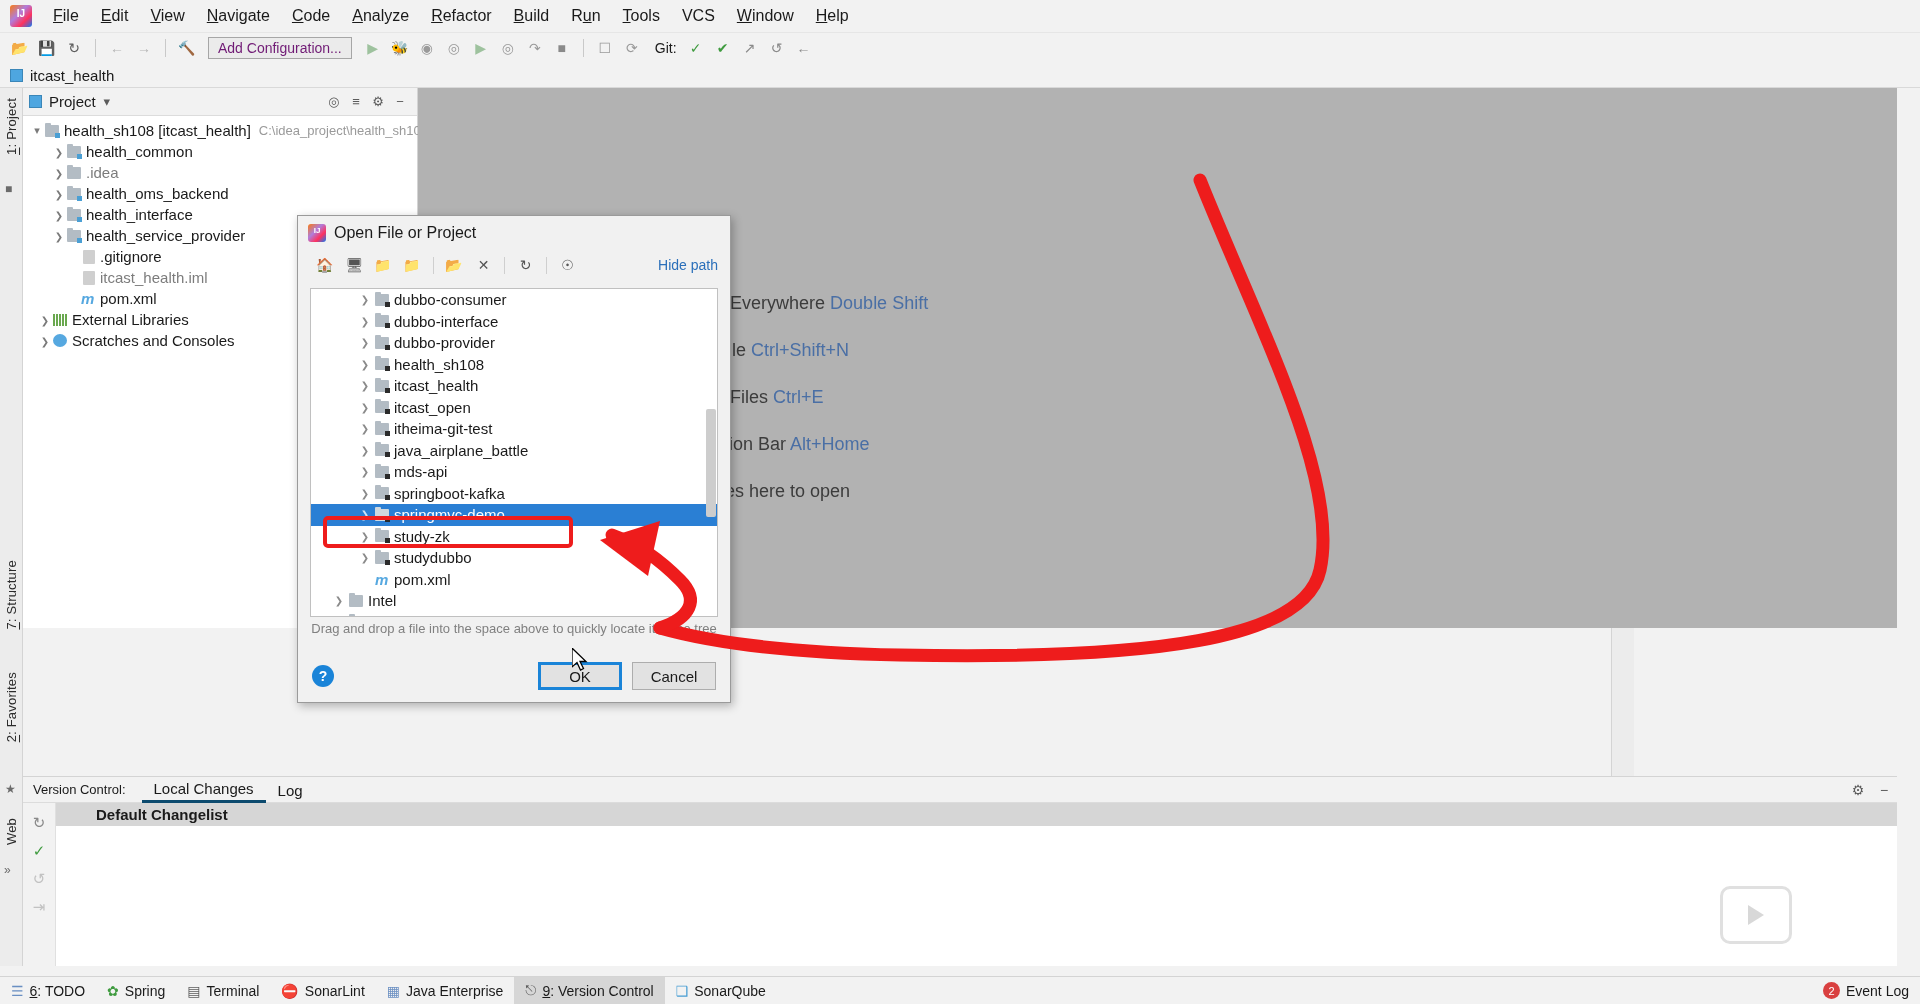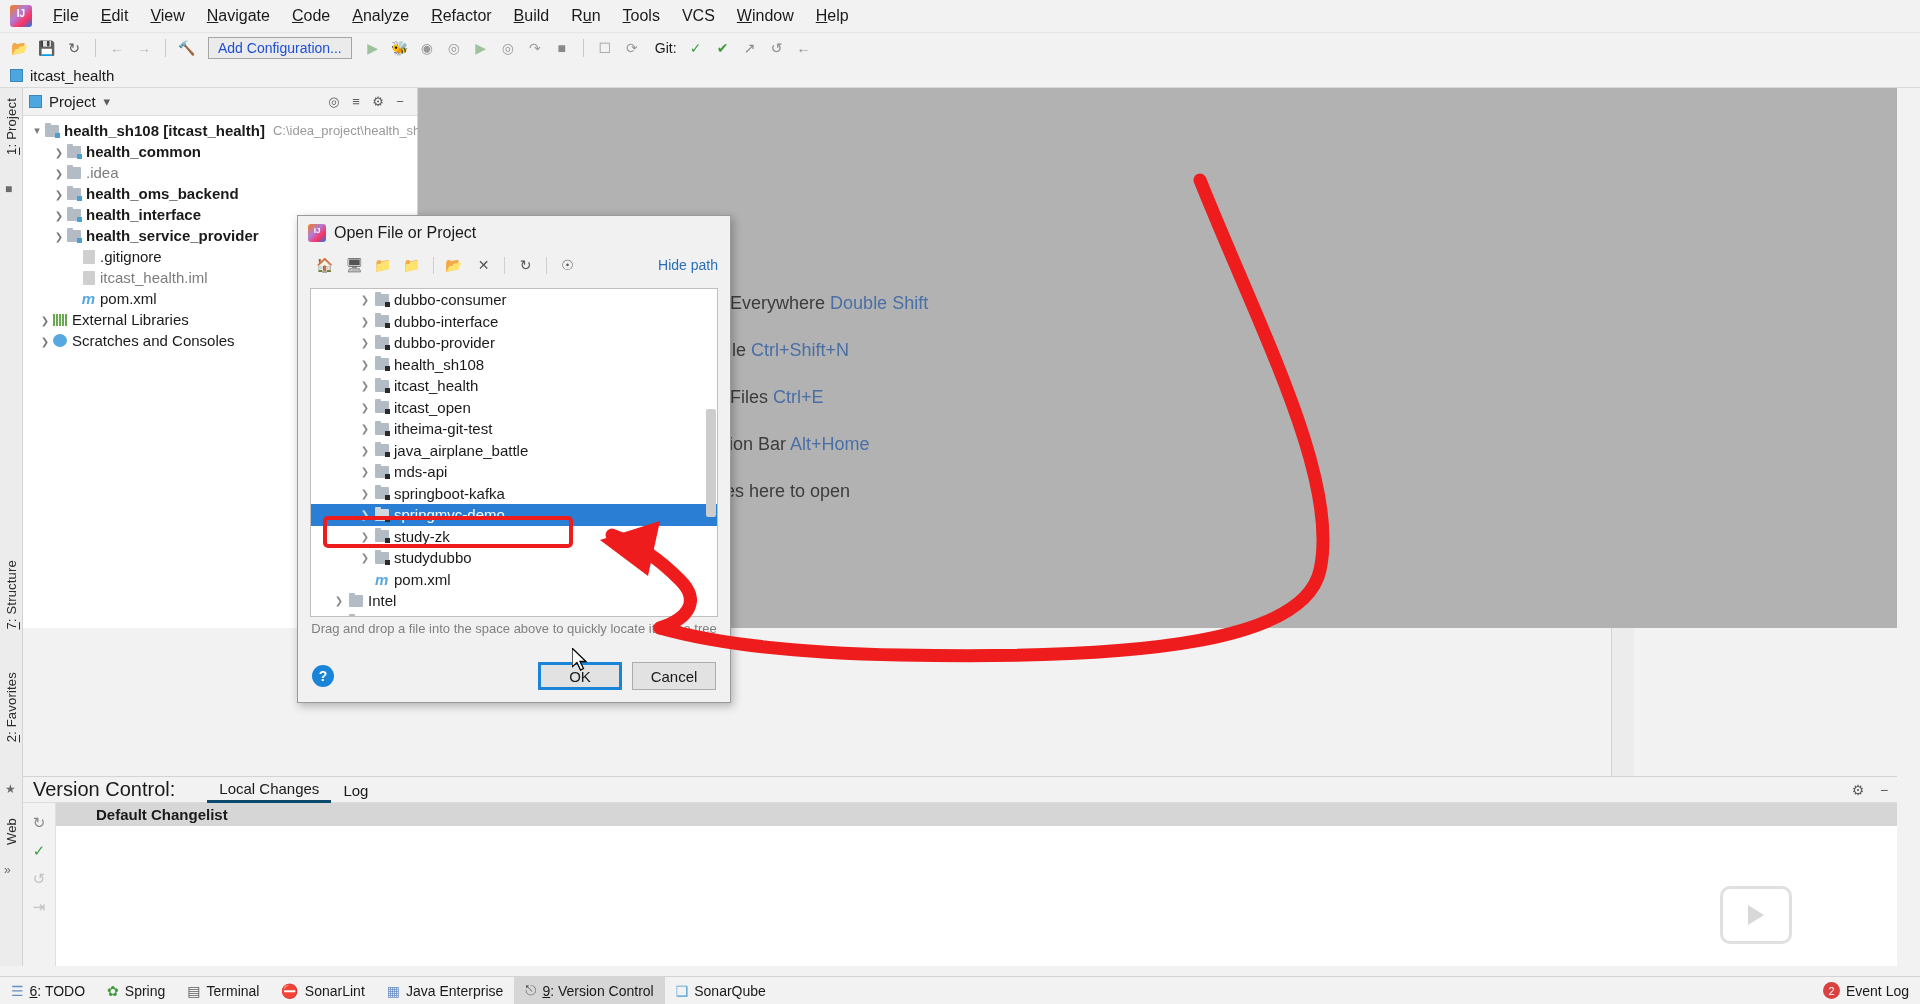--- a/index.html
+++ b/index.html
@@ -39,21 +39,21 @@
     padding-left: 8px;
   }
   .tb-icon {
     width: 24px; height: 22px; display: flex; align-items: center;
     justify-content: center; font-size: 14px; color: #5c5c5c;
   }
   .tb-sep { width: 1px; height: 18px; background: #c9c9c9; margin: 0 6px; }
   .add-config {
     height: 22px; border: 1px solid #a6a6a6; background: #ebebeb;
     font-size: 14px; padding: 0 9px; display: flex; align-items: center;
-    color: #1d4ed8; margin: 8px 6px;
+    color: #701a75; margin: 8px 6px;
   }
   .git-label { font-size: 14px; color: #1a1a1a; margin-left: 8px; margin-right: 4px; }
 
   
   .navbar {
     position: absolute; left: 0; top: 63px; width: 1920px; height: 25px;
     background: #f2f2f2; display: flex; align-items: center; padding-left: 10px;
     border-bottom: 1px solid #d9d9d9;
   }
   .nav-sq { width: 13px; height: 13px; background: #4ea6e0; border: 1px solid #3a86b8;
@@ -74,21 +74,21 @@
 
   
   .right-strip {
     position: absolute; right: 0; top: 88px; width: 23px; height: 878px;
     background: #ececec; border-left: 1px solid #d4d4d4;
   }
 
   
   .project-panel {
     position: absolute; left: 23px; top: 88px; width: 395px; height: 540px;
-    background: #ffffff; border-right: 1px solid #d4d4d4; text-align: right;
+    background: #ffffff; border-right: 1px solid #d4d4d4;
   }
   .pp-header {
     height: 28px; background: #f2f2f2; display: flex; align-items: center;
     padding: 0 6px; border-bottom: 1px solid #dcdcdc;
   }
   .pp-title { font-size: 15px; color: #1a1a1a; margin-left: 7px; }
   .pp-header .spacer { flex: 1; }
   .pp-hicon { width: 22px; height: 20px; display: flex; align-items: center;
               justify-content: center; color: #5c5c5c; font-size: 13px; }
   .tree { padding-top: 4px; font-size: 15px; color: #1a1a1a; }
@@ -103,21 +103,21 @@
   .folder:before {
     content: ""; position: absolute; left: 0; top: -2px; width: 6px; height: 3px;
     background: #b3bcc4; border-radius: 1px 1px 0 0;
   }
   .folder.mod:after {
     content: ""; position: absolute; right: -1px; bottom: -1px; width: 5px; height: 5px;
     background: #4a9fd4;
   }
   .folder.dark:after { background: #2b2b2b; }
   .folder.plain:after { display: none; }
-  .tname { font-weight: bold; }
+  .tname { font-weight: normal; }
   .tname.plain { font-weight: normal; }
   .tpath { color: #9a9a9a; font-size: 13px; margin-left: 8px; font-weight: normal; }
   .file-ico { width: 12px; height: 14px; flex: none; margin-right: 5px;
               background: #cfcfcf; border-radius: 1px; }
   .m-ico { width: 14px; margin-right: 5px; color: #56a8e0; font-size: 15px;
            font-style: italic; font-weight: bold; flex: none; }
   .lib-ico { width: 14px; height: 12px; margin-right: 5px; flex: none;
              background: repeating-linear-gradient(90deg,#6aa84f 0 2px,#fff 2px 3px); }
   .sc-ico { width: 14px; height: 13px; margin-right: 5px; flex: none;
             border-radius: 50%; background: #56a8e0; }
@@ -133,21 +133,21 @@
 
   
   .vc-panel {
     position: absolute; left: 23px; top: 776px; width: 1874px; height: 190px;
     background: #ffffff;
   }
   .vc-header {
     height: 27px; background: #f2f2f2; display: flex; align-items: center;
     padding-left: 10px; border-top: 1px solid #d4d4d4; border-bottom: 1px solid #dcdcdc;
   }
-  .vc-header .lbl { font-size: 20px; color: #1a1a1a; margin-right: 32px; }
+  .vc-header .lbl { font-size: 13px; color: #1a1a1a; margin-right: 16px; }
   .vc-tab { font-size: 15px; color: #1a1a1a; padding: 4px 12px 3px; }
   .vc-tab.active { border-bottom: 4px solid #0c4a6e; }
   .vc-header .spacer { flex: 1; }
   .vc-hicon { width: 26px; height: 22px; display: flex; align-items: center;
               justify-content: center; color: #5c5c5c; font-size: 14px; }
   .vc-body { display: flex; height: 163px; }
   .vc-side { width: 33px; background: #f2f2f2; padding-top: 6px; border-right: 1px solid #e0e0e0; }
   .vc-side-ico { height: 28px; display: flex; align-items: center; justify-content: center;
                  font-size: 15px; color: #8a8a8a; }
   .vc-content { flex: 1; }

